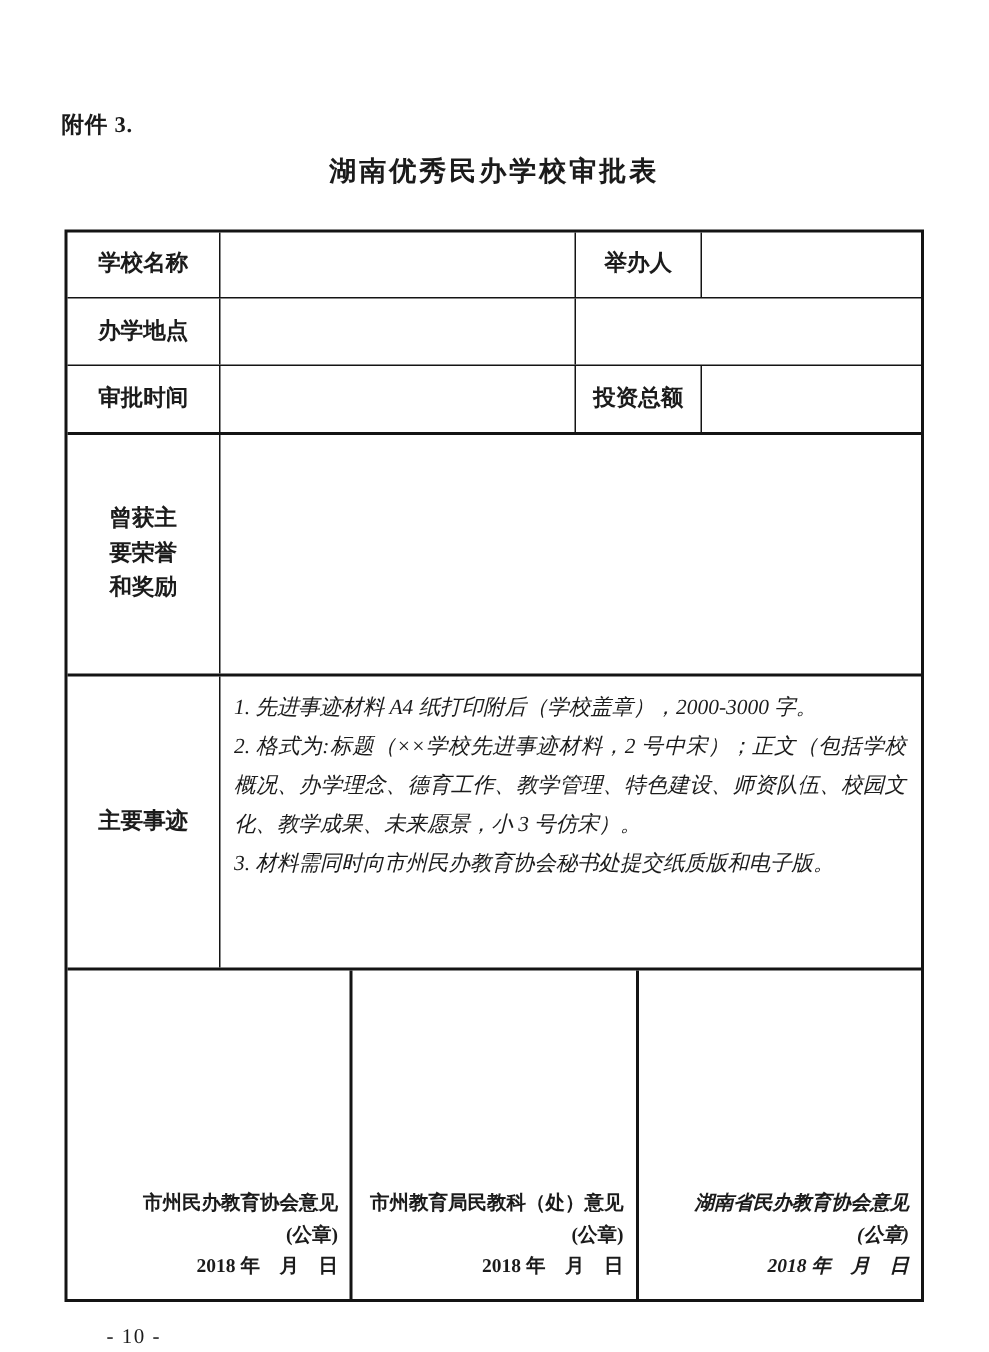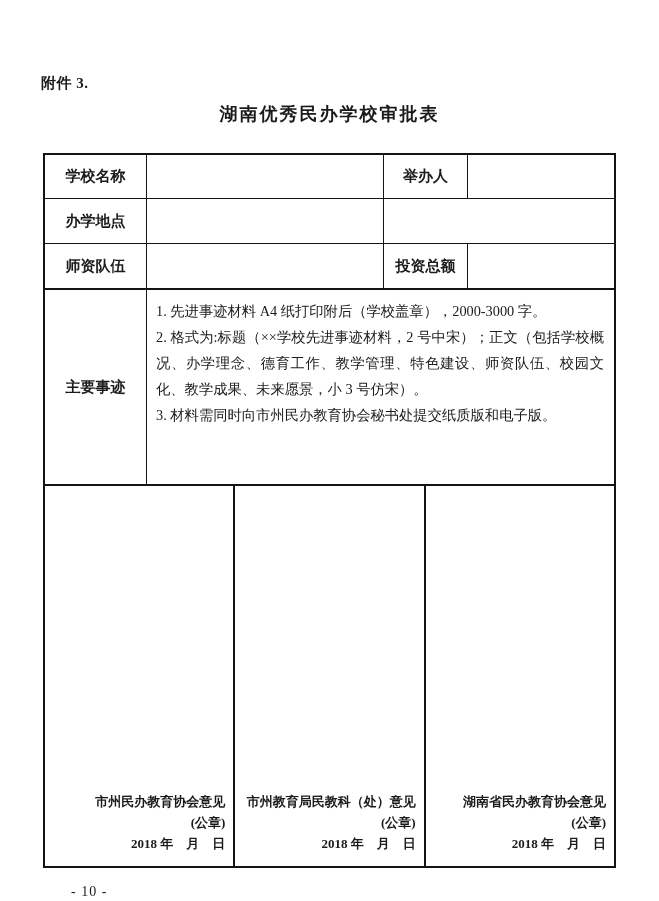--- a/index.html
+++ b/index.html
@@ -36,31 +36,31 @@
   .c2{width:237px;flex:none;}
   .c3{width:84px;flex:none;}
   .c4{flex:1;}
   .rest{flex:1;}
 
   .lbl{font-size:15px;font-weight:600;text-align:center;line-height:23px;}
 
   .deeds-content{
     display:block;align-items:flex-start;
     padding:8px 10px 0 9px;
-    font-size:14.3px;line-height:26px;text-align:justify;
+    font-size:14.3px;line-height:26px;text-align:justify;font-style:italic;
   }
   .note{margin:0;}
 
   .opinion{
     flex:1;box-sizing:border-box;border-right:2px solid #141414;
     display:flex;flex-direction:column;justify-content:flex-end;align-items:flex-end;
     padding:0 8px 12px 6px;
     font-size:13px;line-height:21px;text-align:right;font-weight:600;
   }
-  .opinion:last-child{border-right:none;}
+  .opinion:last-child{border-right:none;font-style:italic;}
   .op-line{white-space:nowrap;}
 
   .page-number{position:absolute;left:71px;top:848px;font-size:14px;letter-spacing:1px;}
 </style>
 </head>
 <body>
 
 <div class="page">
 
   <div class="attachment">附件 3.</div>
@@ -83,29 +83,39 @@
     <div class="trow r2">
       <div class="cell c1">
         <span class="lbl">办学地点</span>
       </div>
       <div class="cell c2"></div>
       <div class="cell c4"></div>
     </div>
 
     <div class="trow r3">
       <div class="cell c1">
-        <span class="lbl">师资队伍</span>
+        <span class="lbl">审批时间</span>
       </div>
       <div class="cell c2"></div>
       <div class="cell c3">
         <span class="lbl">投资总额</span>
       </div>
       <div class="cell c4"></div>
     </div>
 
+    <div class="trow r4">
+      <div class="cell c1">
+        <span class="lbl">
+          <span style="display:block">曾获主</span>
+          <span style="display:block">要荣誉</span>
+          <span style="display:block">和奖励</span>
+        </span>
+      </div>
+      <div class="cell rest"></div>
+    </div>
 
     <div class="trow r5">
       <div class="cell c1">
         <span class="lbl">主要事迹</span>
       </div>
       <div class="cell rest deeds-content">
         <p class="note">1. 先进事迹材料 A4 纸打印附后（学校盖章），2000-3000 字。</p>
         <p class="note">2. 格式为:标题（××学校先进事迹材料，2 号中宋）；正文（包括学校概况、办学理念、德育工作、教学管理、特色建设、师资队伍、校园文化、教学成果、未来愿景，小 3 号仿宋）。</p>
         <p class="note">3. 材料需同时向市州民办教育协会秘书处提交纸质版和电子版。</p>
       </div>

